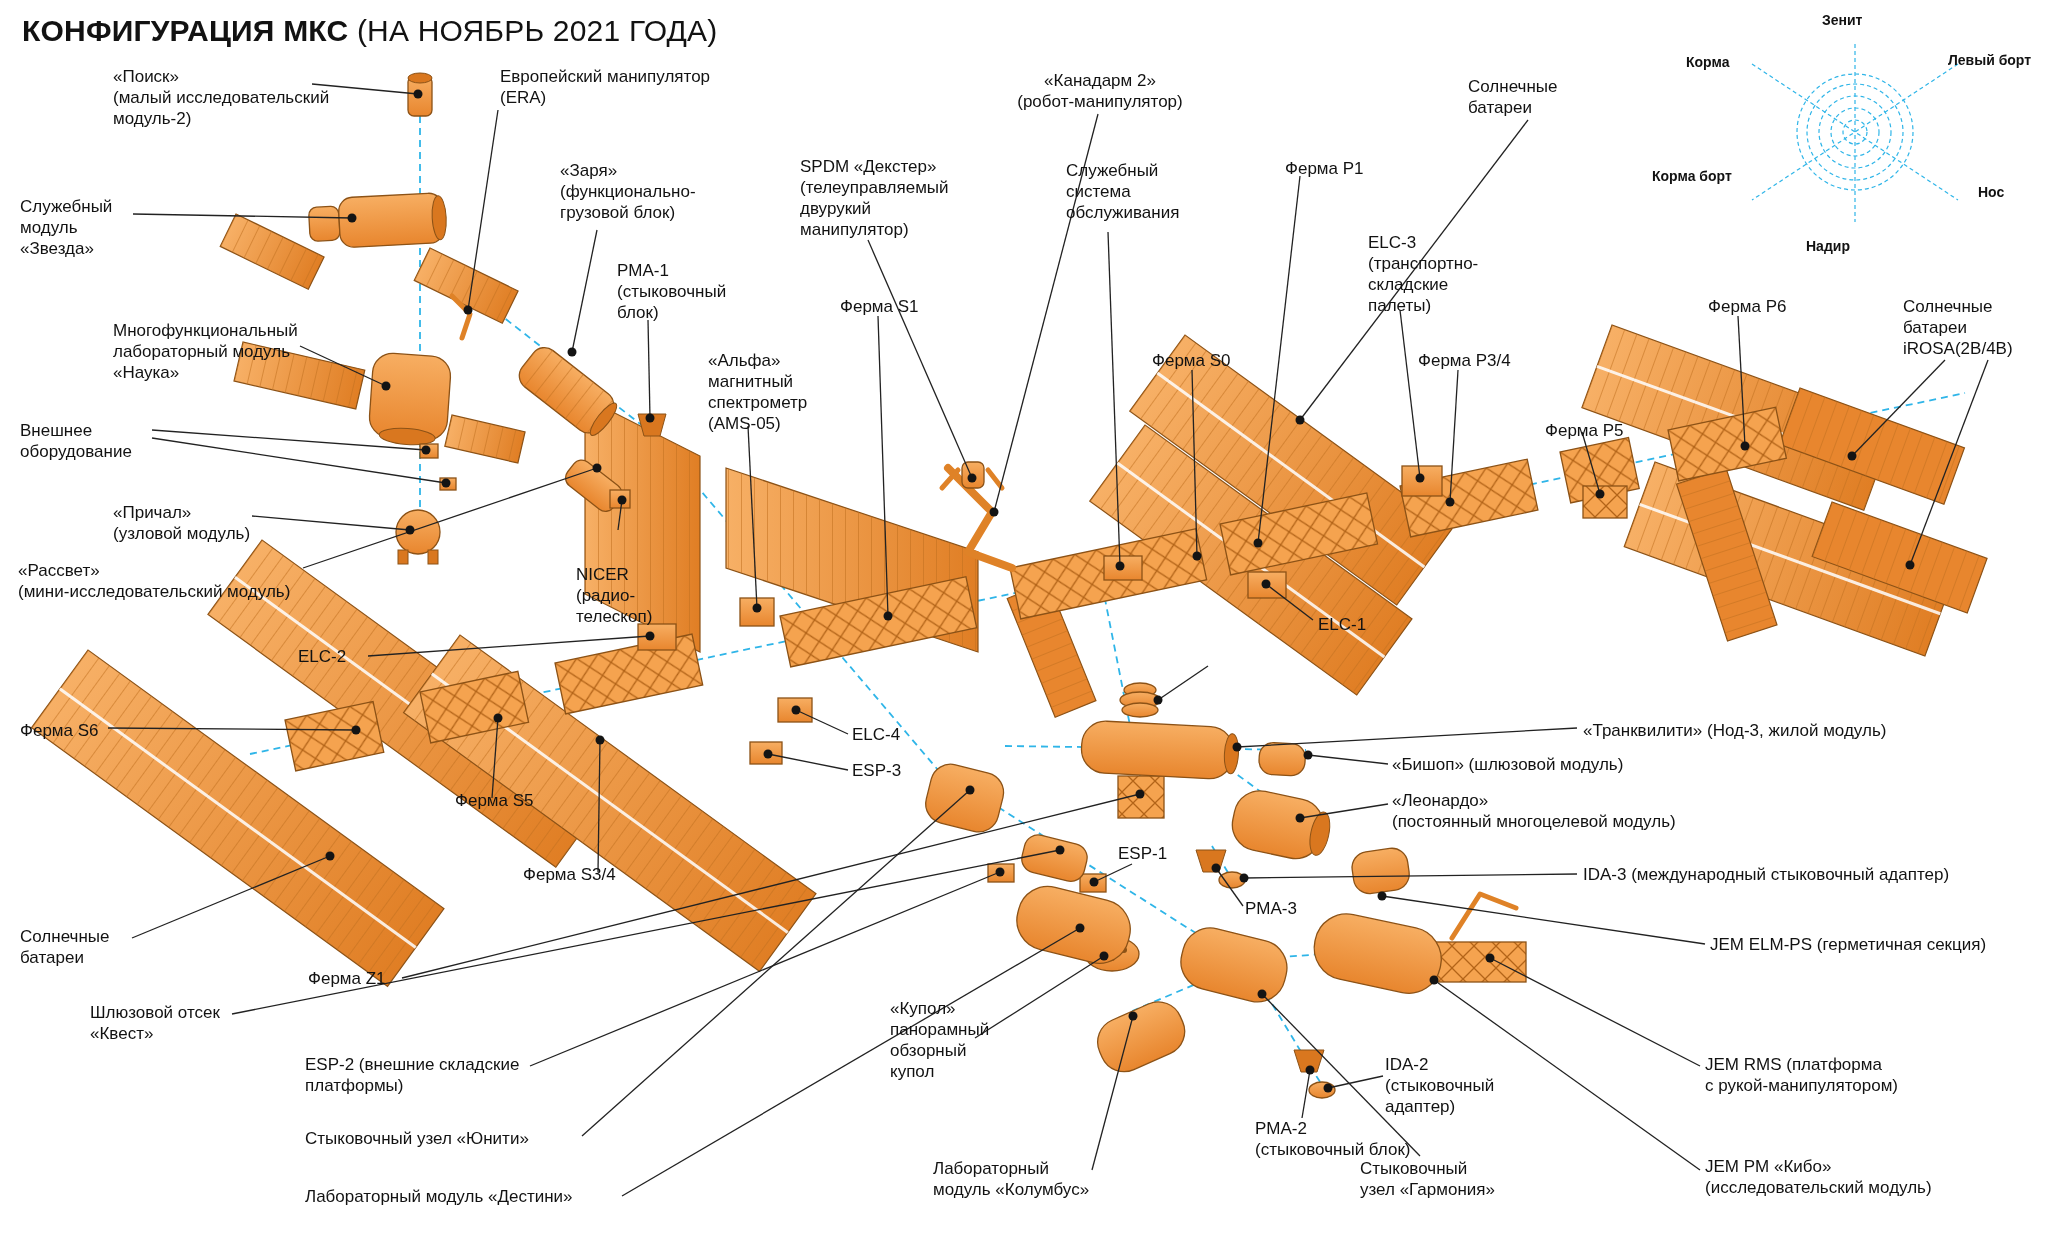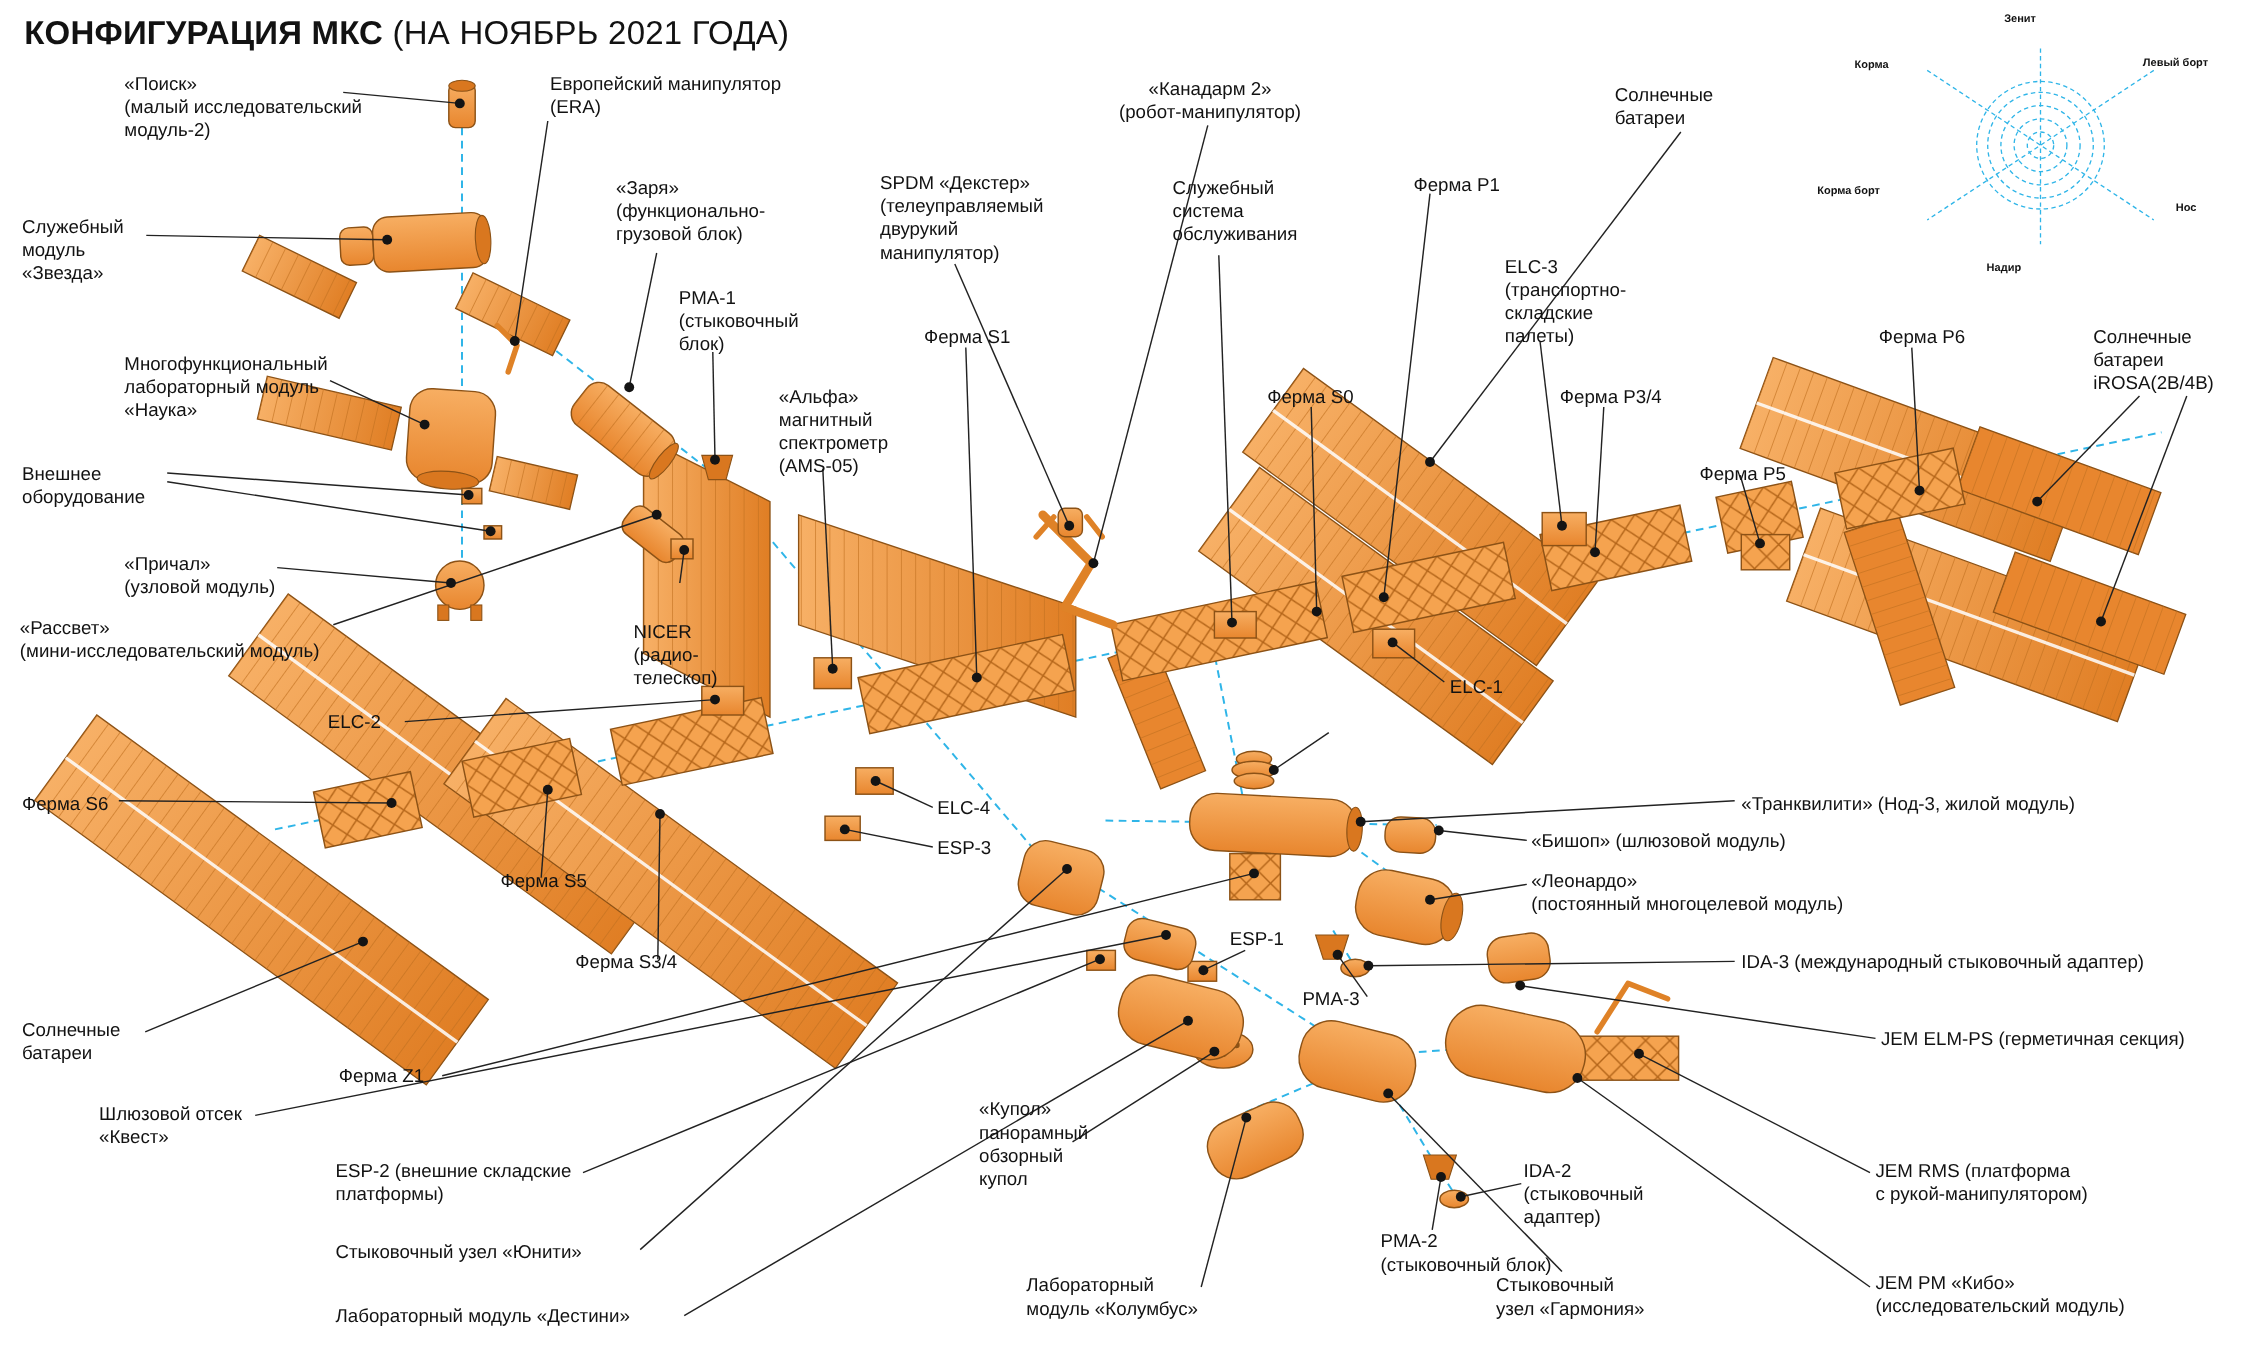--- a/index.html
+++ b/index.html
@@ -3,21 +3,21 @@
 <meta charset="utf-8">
 <style>
   html,body{margin:0;padding:0;background:#ffffff;}
   .canvas{position:relative;width:2048px;height:1234px;background:#ffffff;overflow:hidden;
           font-family:"Liberation Sans",sans-serif;color:#121212;}
   svg.scene{position:absolute;left:0;top:0;width:2048px;height:1234px;}
   .title{position:absolute;left:22px;top:14px;font-size:30px;letter-spacing:.2px;}
   .title b{font-weight:bold;}
   .lbl{position:absolute;font-size:17px;line-height:1.24;white-space:pre-line;}
   .lbl.center{text-align:center;width:200px;}
-  .cmp{position:absolute;font-size:10px;font-weight:bold;white-space:pre;}
+  .cmp{position:absolute;font-size:14px;font-weight:bold;white-space:pre;}
   
   .panel{fill:url(#panelGrad);stroke:#8C5216;stroke-width:1.2;}
   .panel-dark{fill:#E8862E;stroke:#8C5216;stroke-width:1.2;}
   .stripes{fill:url(#stripes);}
   .gap{stroke:#ffffff;stroke-width:3;opacity:.85;}
   .mod{fill:url(#modGrad);stroke:#8C5216;stroke-width:1.3;}
   .cap{fill:#D9771F;stroke:#8C5216;stroke-width:1;}
   .trussbox{fill:url(#trussX);stroke:#8C5216;stroke-width:1.3;}
   .ld{stroke:#222222;stroke-width:1.3;fill:none;}
   .dot{fill:#141414;}
@@ -476,21 +476,21 @@
 <div class="lbl" style="left:20px;top:720px">Ферма S6</div>
 <div class="lbl" style="left:852px;top:724px">ELC-4</div>
 <div class="lbl" style="left:852px;top:760px">ESP-3</div>
 <div class="lbl" style="left:1392px;top:754px">«Бишоп» (шлюзовой модуль)</div>
 <div class="lbl" style="left:1392px;top:790px">«Леонардо»
 (постоянный многоцелевой модуль)</div>
 <div class="lbl" style="left:455px;top:790px">Ферма S5</div>
 <div class="lbl" style="left:1118px;top:843px">ESP-1</div>
 <div class="lbl" style="left:1583px;top:864px">IDA-3 (международный стыковочный адаптер)</div>
 <div class="lbl" style="left:523px;top:864px">Ферма S3/4</div>
-<div class="lbl" style="left:1184px;top:898px">PMA-3</div>
+<div class="lbl" style="left:1245px;top:898px">PMA-3</div>
 <div class="lbl" style="left:1710px;top:934px">JEM ELM-PS (герметичная секция)</div>
 <div class="lbl" style="left:20px;top:926px">Солнечные
 батареи</div>
 <div class="lbl" style="left:308px;top:968px">Ферма Z1</div>
 <div class="lbl" style="left:90px;top:1002px">Шлюзовой отсек
 «Квест»</div>
 <div class="lbl" style="left:890px;top:998px">«Купол»
 панорамный
 обзорный
 купол</div>

